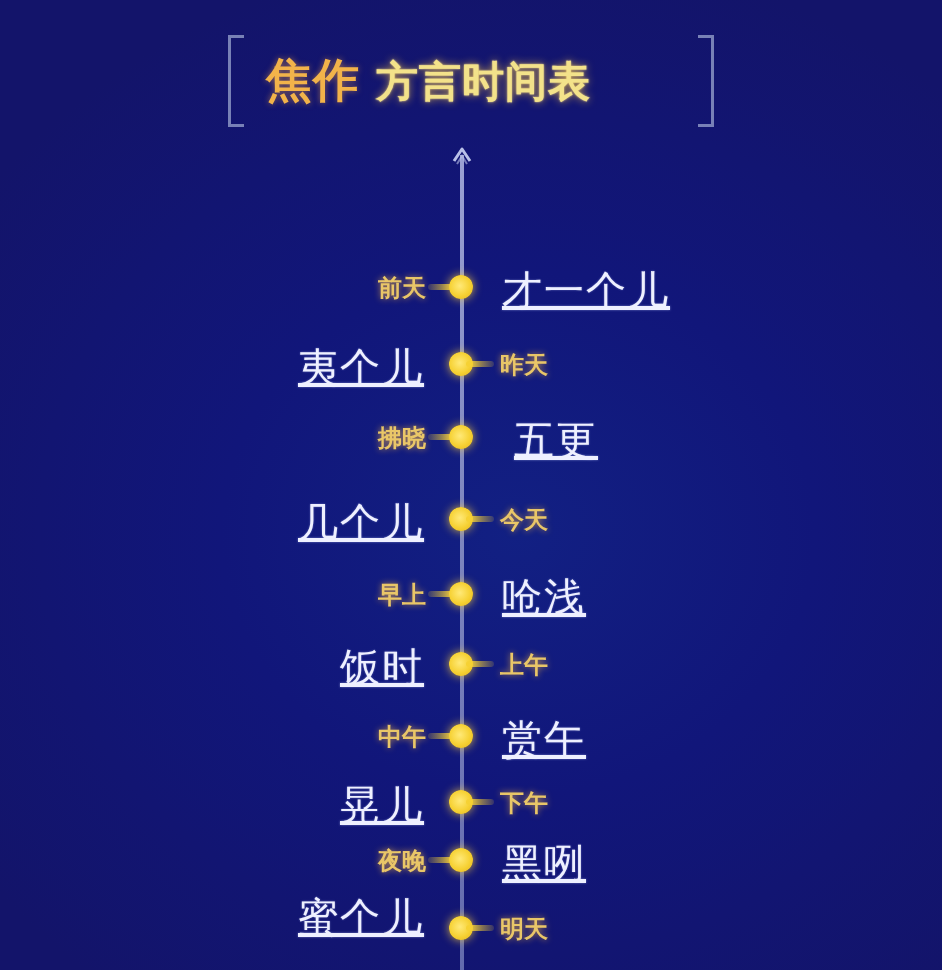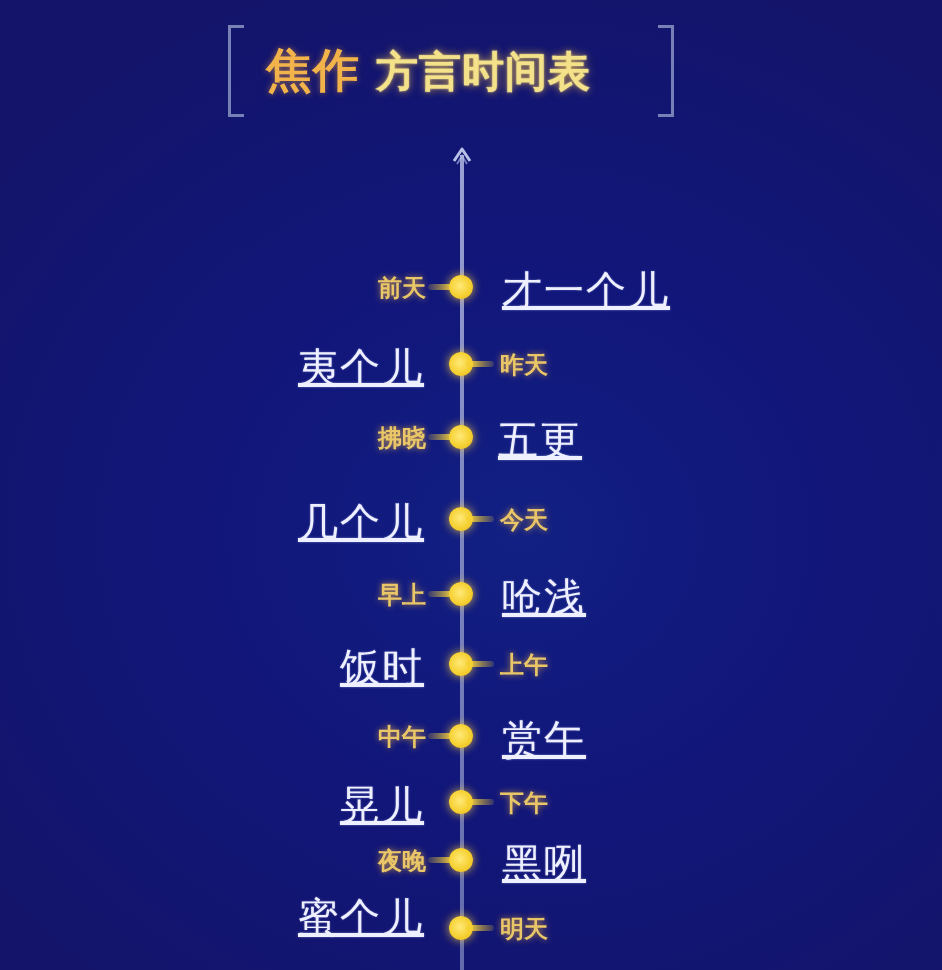--- a/index.html
+++ b/index.html
@@ -3,21 +3,21 @@
 <meta charset="utf-8">
 <style>
   html, body { margin: 0; padding: 0; }
   body {
     width: 942px; height: 970px; overflow: hidden;
     background: radial-gradient(ellipse 70% 60% at 55% 55%, #122083 0%, #11167a 45%, #13146a 100%);
     font-family: "DejaVu Sans", "Liberation Sans", sans-serif;
     position: relative;
   }
   .title-frame {
-    position: absolute; left: 228px; top: 28px; width: 446px; height: 88px;
+    position: absolute; left: 228px; top: 38px; width: 486px; height: 88px;
   }
   .bracket { position: absolute; width: 10px; height: 86px; border: 3px solid #9aa6cf; opacity: 0.75; }
   .bracket.left { left: 0; top: 0; border-right: none; border-top: none; border-bottom: none; }
   .bracket.left::before, .bracket.left::after,
   .bracket.right::before, .bracket.right::after {
     content: ""; position: absolute; width: 16px; height: 3px; background: #9aa6cf;
   }
   .bracket.left::before { top: -3px; left: -3px; }
   .bracket.left::after { bottom: -3px; left: -3px; }
   .bracket.right { right: 0; top: 0; border-left: none; border-top: none; border-bottom: none; }
@@ -106,21 +106,21 @@
   <span class="dialect left">夷个儿</span>
   <span class="dot"></span>
   <span class="tail right"></span>
   <span class="std right">昨天</span>
 </div>
 
 <div class="row" style="top:437px">
   <span class="std left">拂晓</span>
   <span class="tail left"></span>
   <span class="dot"></span>
-  <span class="dialect right" style="left:498px">五更</span>
+  <span class="dialect right" style="left:514px">五更</span>
 </div>
 
 <div class="row" style="top:519px">
   <span class="dialect left">几个儿</span>
   <span class="dot"></span>
   <span class="tail right"></span>
   <span class="std right">今天</span>
 </div>
 
 <div class="row" style="top:594px">

